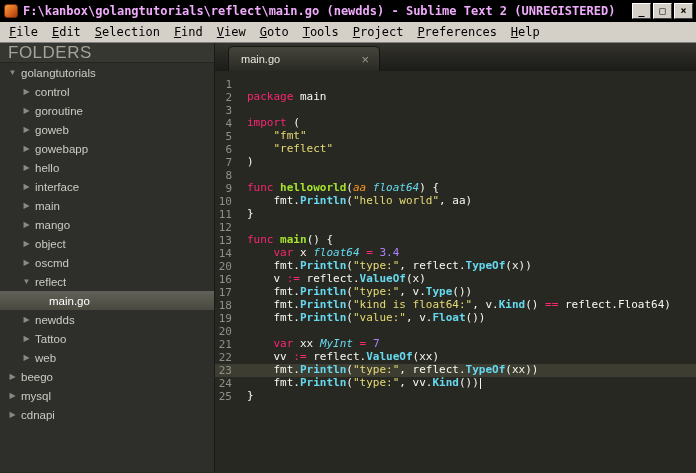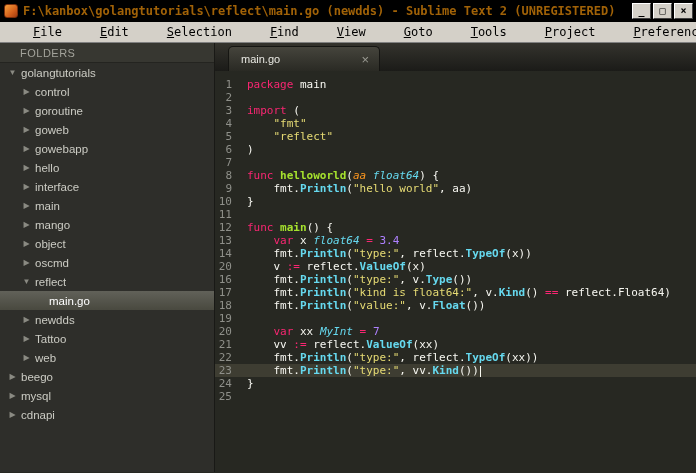--- a/index.html
+++ b/index.html
@@ -3,59 +3,59 @@
 <meta charset="utf-8">
 <style>
   * { margin:0; padding:0; box-sizing:border-box; }
   body { background:#555; font-family:"Liberation Sans", sans-serif; }
   .window { width:696px; height:473px; position:relative; overflow:hidden; background:#272822; }
 
   
   .titlebar { height:22px; background:#000; display:flex; align-items:center; padding:0 3px 0 4px; gap:5px; }
   .app-icon { width:14px; height:14px; border-radius:3px; flex-shrink:0;
               background:linear-gradient(135deg,#f5a13c,#d4601c 60%,#a33c10); border:1px solid #7a2e0c; }
-  .title-text { color:#a16207; font:bold 12px "DejaVu Sans Mono", monospace; white-space:nowrap; overflow:hidden; letter-spacing:0; }
+  .title-text { color:#f0abfc; font:bold 12px "DejaVu Sans Mono", monospace; white-space:nowrap; overflow:hidden; letter-spacing:0; }
   .win-controls { margin-left:auto; display:flex; gap:2px; flex-shrink:0; }
   .win-btn { width:19px; height:16px; background:#d4d0c8; border:1px solid;
              border-color:#ffffff #404040 #404040 #ffffff;
              font:bold 10px "DejaVu Sans Mono", monospace; color:#000;
              display:flex; align-items:center; justify-content:center; line-height:1; }
 
   
   .menubar { height:21px; background:#d4d0c8; display:flex; align-items:center; padding-left:2px;
              font:12px "DejaVu Sans Mono", monospace; color:#000; border-bottom:1px solid #808080; }
-  .menu-item { padding:5px 7px; white-space:nowrap;margin-left:24px; }
+  .menu-item { padding:5px 7px; white-space:nowrap; }
 
   
   .main { display:flex; height:429px; }
 
   
   .sidebar { width:215px; background:#2e2e2a; border-right:1px solid #191916; overflow:hidden; flex-shrink:0; }
-  .folders-header { height:20px; line-height:20px; padding-left:20px; color:#a3a39b;
-                    font-size:11px; background:#373731; border-bottom:1px solid #242420; letter-spacing:0.5px; }
+  .folders-header { height:20px; line-height:20px; padding-left:8px; color:#a3a39b;
+                    font-size:17px; background:#373731; border-bottom:1px solid #242420; letter-spacing:0.5px; }
   .tree-row { height:19px; display:flex; align-items:center; color:#ccccc4; font-size:11.5px; white-space:nowrap; }
   .tree-row.selected { background:linear-gradient(#616159,#49493f); color:#fff; }
   .arrow { width:13px; font-size:8px; color:#8a8a82; text-align:center; flex-shrink:0; margin-right:2px; }
   .file-spacer { width:15px; flex-shrink:0; }
   .tree-label { overflow:hidden; text-overflow:ellipsis; }
 
   
   .editor { flex:1; display:flex; flex-direction:column; background:#272822; min-width:0; }
   .tabbar { height:28px; background:linear-gradient(#34332d,#1b1b18); display:flex; align-items:flex-end; padding-left:13px; }
   .tab { height:25px; width:152px; background:linear-gradient(#45443c,#2a2a24);
          border:1px solid #151512; border-bottom:none; border-radius:5px 5px 0 0;
          display:flex; align-items:center; padding:0 8px 0 12px; color:#e8e8e2; font-size:11px; }
   .tab-label { flex:1; }
   .tab-close { color:#9a9a92; font-size:13px; line-height:1; padding:0 2px; }
 
   .code { flex:1; padding-top:7px; font:11px/13px "DejaVu Sans Mono", monospace; overflow:hidden; }
   .code-line { display:flex; height:13px; white-space:pre; }
   .code-line.current { background:#3e3d32; }
   .gutter { width:32px; text-align:right; padding-right:15px; color:#8f908a; flex-shrink:0; }
-  .code-text { white-space:pre; color:#f8f8f2; }
+  .code-text { white-space:pre; color:#f8f8f2;margin-top:12px; }
 
   .tk-kw   { color:#f92672; }
   .tk-pl   { color:#f8f8f2; }
   .tk-str  { color:#e6db74; }
   .tk-fn   { color:#a6e22e;font-weight:bold; }
   .tk-call { color:#66d9ef;font-weight:bold; }
   .tk-typ  { color:#66d9ef; font-style:italic; }
   .tk-num  { color:#ae81ff; }
   .tk-param{ color:#fd971f; font-style:italic; }
 

